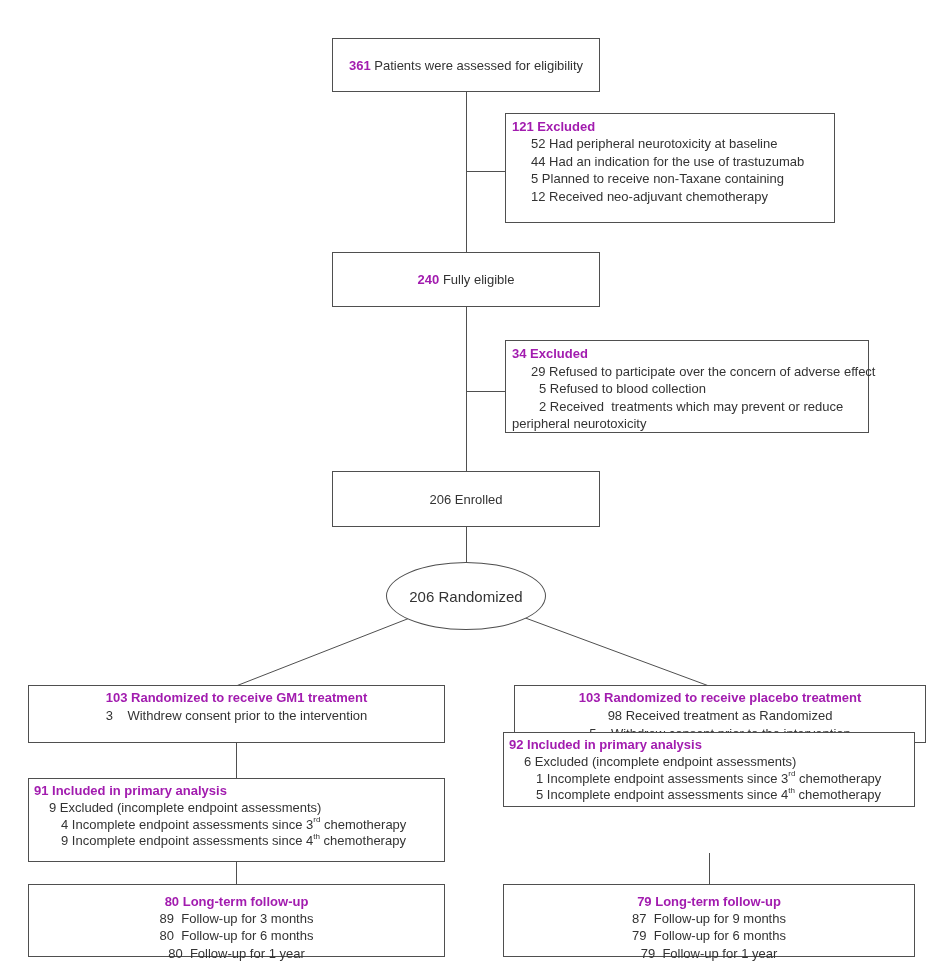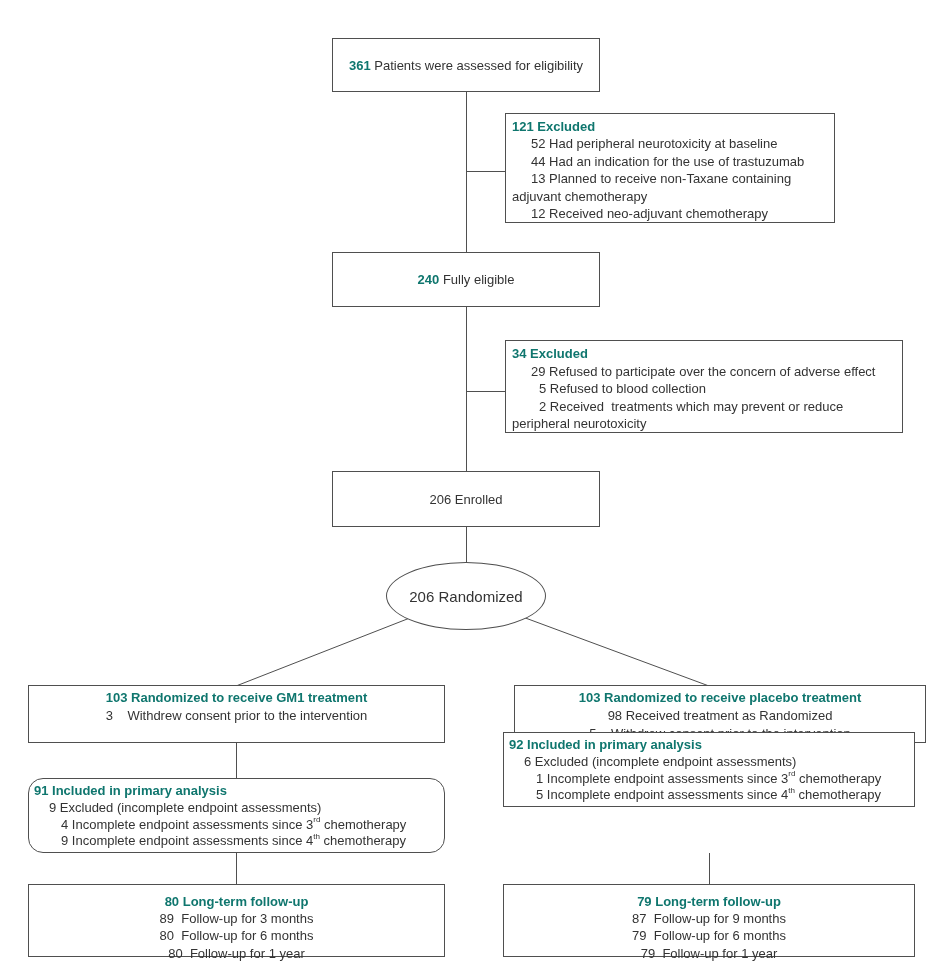--- a/index.html
+++ b/index.html
@@ -19,21 +19,21 @@
   #connectors{position:absolute;left:0;top:0;width:940px;height:980px;}
   #connectors line{stroke:var(--line);stroke-width:1;}
   #connectors line.straight{shape-rendering:crispEdges;}
   .box{
     position:absolute;box-sizing:border-box;
     background:var(--bg);
     border:1px solid var(--line);
     font-size:13px;
   }
   .line{white-space:pre;}
-  .line b{color:#0f766e;}
+  .line b{color:#a21caf;}
   .center-single{display:flex;align-items:center;justify-content:center;}
   .left-block{padding:4px 6px;text-align:left;}
   .center-multi{text-align:center;}
   .excl1 .line{line-height:17.4px;}
   .excl2 .line{line-height:17.5px;}
   .alloc{padding-top:3px;}
   .alloc .line{line-height:18px;}
   .analysis{padding:4px 5px;}
   .analysis .line{line-height:16.8px;}
   .followup{padding-top:8px;}
@@ -68,30 +68,29 @@
   </svg>
 
   <div class="box center-single" style="left:332px;top:38px;width:268px;height:54px;">
       <div class="line"><b><span>361</span></b><span> Patients were assessed for eligibility</span></div>
     </div>
 
   <div class="box left-block excl1" style="left:505px;top:113px;width:330px;height:110px;">
       <div class="line"><b><span>121 Excluded</span></b></div>
       <div class="line" style="padding-left: 19px;"><span>52 Had peripheral neurotoxicity at baseline</span></div>
       <div class="line" style="padding-left: 19px;"><span>44 Had an indication for the use of trastuzumab</span></div>
-      <div class="line" style="padding-left: 19px;"><span>13 Planned to receive non-Taxane containing</span></div>
-      <div class="line"><span>adjuvant chemotherapy</span></div>
+      <div class="line" style="padding-left: 19px;"><span>5 Planned to receive non-Taxane containing</span></div>
       <div class="line" style="padding-left: 19px;"><span>12 Received neo-adjuvant chemotherapy</span></div>
     </div>
 
   <div class="box center-single" style="left:332px;top:252px;width:268px;height:55px;">
       <div class="line"><b><span>240</span></b><span> Fully eligible</span></div>
     </div>
 
-  <div class="box left-block excl2" style="left:505px;top:340px;width:398px;height:93px;">
+  <div class="box left-block excl2" style="left:505px;top:340px;width:364px;height:93px;">
       <div class="line"><b><span>34 Excluded</span></b></div>
       <div class="line" style="padding-left: 19px;"><span>29 Refused to participate over the concern of adverse effect</span></div>
       <div class="line" style="padding-left: 27px;"><span>5 Refused to blood collection</span></div>
       <div class="line" style="padding-left: 27px;"><span>2 Received  treatments which may prevent or reduce</span></div>
       <div class="line"><span>peripheral neurotoxicity</span></div>
     </div>
 
   <div class="box center-single" style="left:332px;top:471px;width:268px;height:56px;">
       <div class="line"><span>206 Enrolled</span></div>
     </div>
@@ -104,21 +103,21 @@
       <div class="line"><b><span>103 Randomized to receive GM1 treatment</span></b></div>
       <div class="line"><span>3    Withdrew consent prior to the intervention</span></div>
     </div>
 
   <div class="box center-multi alloc" style="left:503px;top:685px;width:412px;height:58px;margin-left:11px;">
       <div class="line"><b><span>103 Randomized to receive placebo treatment</span></b></div>
       <div class="line"><span>98 Received treatment as Randomized</span></div>
       <div class="line"><span>5    Withdrew consent prior to the intervention</span></div>
     </div>
 
-  <div class="box analysis" style="left:28px;top:778px;width:417px;height:75px;border-radius:15px;">
+  <div class="box analysis" style="left:28px;top:778px;width:417px;height:84px;">
       <div class="line"><b><span>91 Included in primary analysis</span></b></div>
       <div class="line" style="padding-left: 15px;"><span>9 Excluded (incomplete endpoint assessments)</span></div>
       <div class="line" style="padding-left: 27px;"><span>4 Incomplete endpoint assessments since 3</span><sup>rd</sup><span> chemotherapy</span></div>
       <div class="line" style="padding-left: 27px;"><span>9 Incomplete endpoint assessments since 4</span><sup>th</sup><span> chemotherapy</span></div>
     </div>
 
   <div class="box analysis" style="left:503px;top:732px;width:412px;height:75px;">
       <div class="line"><b><span>92 Included in primary analysis</span></b></div>
       <div class="line" style="padding-left: 15px;"><span>6 Excluded (incomplete endpoint assessments)</span></div>
       <div class="line" style="padding-left: 27px;"><span>1 Incomplete endpoint assessments since 3</span><sup>rd</sup><span> chemotherapy</span></div>

